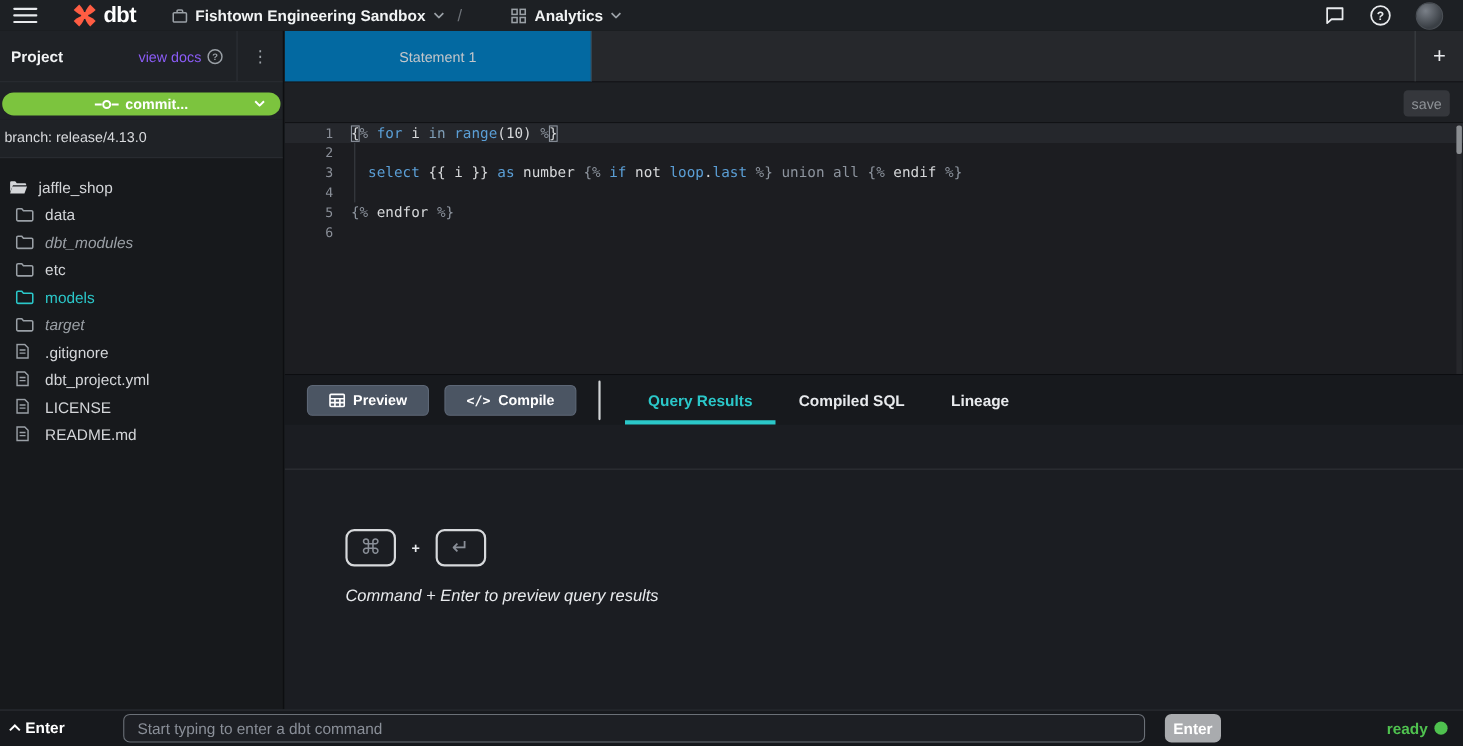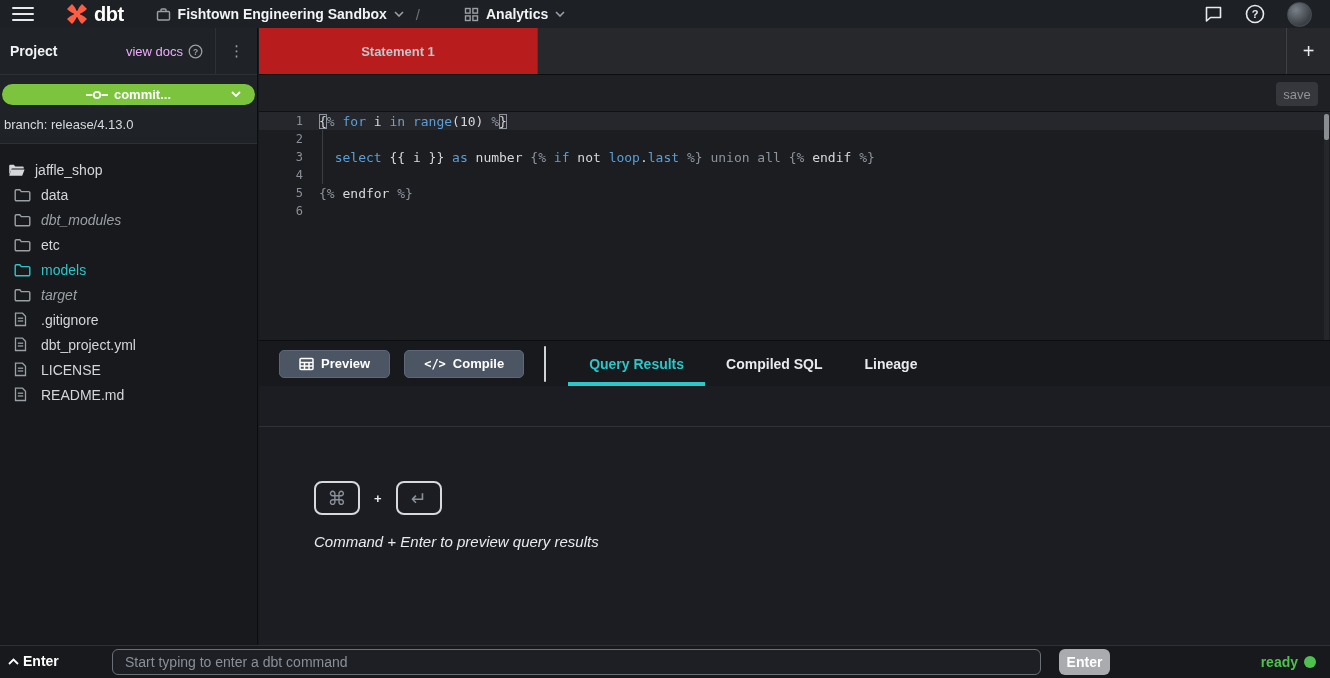--- a/index.html
+++ b/index.html
@@ -16,40 +16,40 @@
   .crumb { display:flex; align-items:center; gap:7px; margin-left:32px; color:#f1f3f4; font-weight:bold; font-size:14px; cursor:pointer; }
   .crumb-sep { color:#6d7278; font-size:15px; font-weight:normal; margin:0 12px; }
   .topbar-right { margin-left:auto; display:flex; align-items:center; gap:22px; margin-right:18px; }
   .avatar { width:25px; height:25px; border-radius:50%; background:radial-gradient(circle at 35% 30%, #7a8088, #3a3f45 70%); border:1px solid #4a4f55; cursor:pointer; }
   .icon-btn { display:flex; align-items:center; cursor:pointer; }
 
   
   .sidebar { position:absolute; top:28px; left:0; width:258px; bottom:33px; background:#17191c; border-right:1px solid #0c0d10; display:flex; flex-direction:column; }
   .side-header { height:47px; background:#1f2226; border-bottom:1px solid #2d3036; display:flex; align-items:center; flex:0 0 auto; }
   .side-title { color:#f1f3f4; font-weight:bold; font-size:14px; margin-left:10px; }
-  .viewdocs { margin-left:auto; display:flex; align-items:center; gap:5px; color:#f0abfc; font-size:13px; cursor:pointer; padding-right:12px; }
+  .viewdocs { margin-left:auto; display:flex; align-items:center; gap:5px; color:#8b5cf6; font-size:13px; cursor:pointer; padding-right:12px; }
   .kebab-wrap { border-left:1px solid #2d3036; height:100%; display:flex; align-items:center; padding:0 13px; cursor:pointer; }
   .kebab { color:#9aa0a6; font-size:15px; letter-spacing:0; }
   .commit-area { background:#1f2226; padding:9px 2px 4px 2px; flex:0 0 auto; }
   .commit-btn { position:relative; height:21px; background:#7cc43e; border:none; border-radius:12px; width:100%;
                 color:#fff; font-weight:bold; font-size:13px; display:flex; align-items:center; justify-content:center; gap:6px; cursor:pointer; font-family:"Liberation Sans",sans-serif; }
   .commit-caret { position:absolute; right:14px; top:7px; }
   .branch-line { background:#1f2226; color:#d8dadd; font-size:13px; padding:8px 4px 11px 4px; border-bottom:1px solid #2d3036; flex:0 0 auto; }
   .tree { flex:1; background:#17191c; padding-top:13px; overflow:hidden; }
   .tree-item { display:flex; align-items:center; height:25px; color:#d4d6d9; font-size:14px; cursor:pointer; padding-left:14px; }
   .tree-item.root { padding-left:8px; }
   .tree-item .ticon { width:17px; display:flex; align-items:center; margin-right:10px; flex:0 0 auto; }
   .tree-item.dim { color:#9ba0a6; font-style:italic; }
   .tree-item.active { color:#2bc7c9; }
 
   
   .main { position:absolute; top:28px; left:259px; right:0; bottom:33px; }
   .tabrow { position:absolute; top:0; left:0; right:0; height:47px; background:#26282c; border-bottom:1px solid #0c0d10; display:flex; }
-  .tab { width:279px; background:#b91c1c; border-right:1px solid #3e4045; display:flex; align-items:center; justify-content:center;
-         color:#c3c6ca; font-size:13px; cursor:pointer;font-weight:bold; }
+  .tab { width:279px; background:#0369a1; border-right:1px solid #3e4045; display:flex; align-items:center; justify-content:center;
+         color:#c3c6ca; font-size:13px; cursor:pointer; }
   .newtab { margin-left:auto; width:44px; border-left:1px solid #3e4045; display:flex; align-items:center; justify-content:center;
             color:#e8eaed; font-size:20px; font-weight:normal; cursor:pointer; }
   .saverow { position:absolute; top:47px; left:0; right:0; height:37px; background:#1e2024; border-bottom:1px solid #101114; }
   .save-btn { position:absolute; right:12px; top:7px; width:42px; height:24px; background:#35373c; border:none; border-radius:4px;
               color:#8f9398; font-size:13px; cursor:pointer; font-family:"Liberation Sans",sans-serif; }
   .editor { position:absolute; top:84px; left:0; right:0; height:228px; background:#1c1d21; font-family:"DejaVu Sans Mono",monospace; font-size:13px; }
   .codeline { position:relative; height:18px; display:flex; align-items:center; }
   .codeline.current { background:#25272c; }
   .gutter { width:44px; text-align:right; color:#8a8f98; font-size:12px; flex:0 0 auto; }
   .codetext { margin-left:16px; white-space:pre; color:#d6d8da; }

